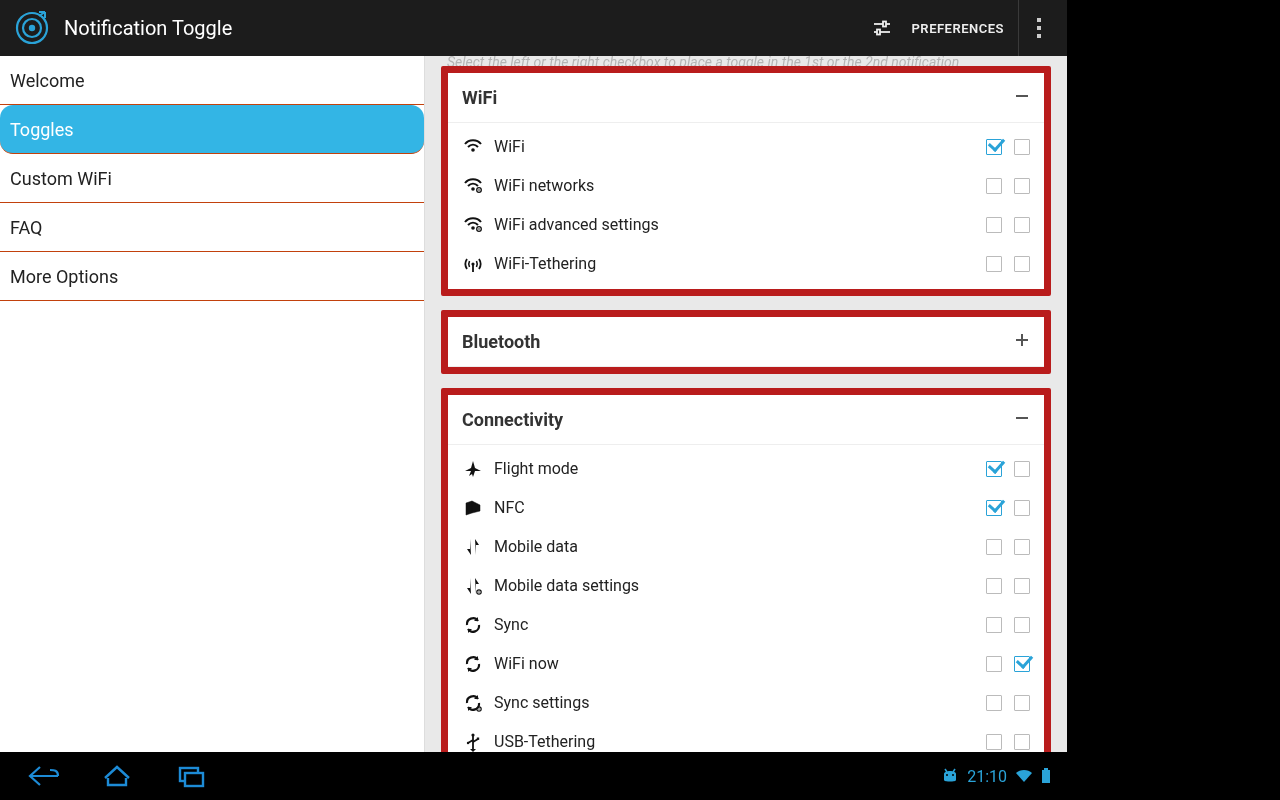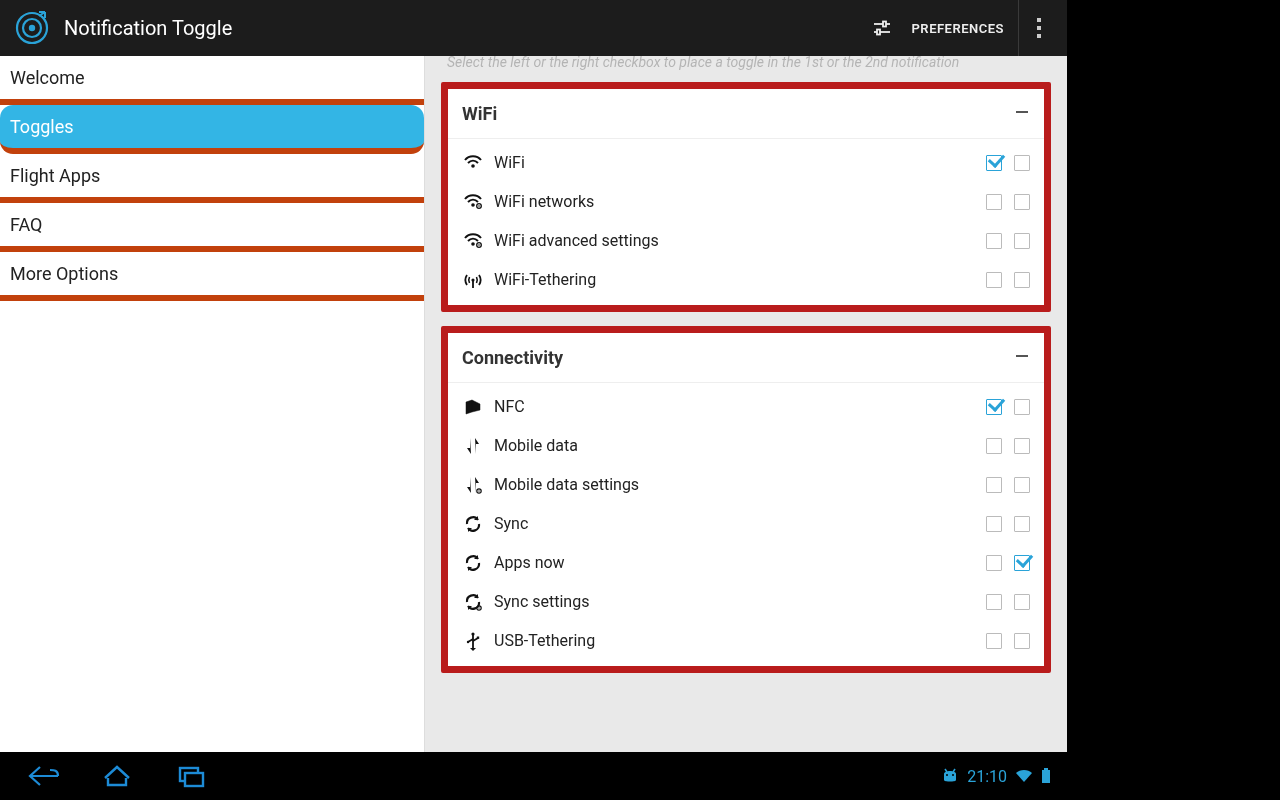--- a/index.html
+++ b/index.html
@@ -10,21 +10,21 @@
   .actionbar { height: 56px; background: #1c1c1c; color: #fff; display: flex; align-items: center; padding: 0 8px; }
   .actionbar .app-icon { width: 40px; height: 40px; margin: 0 12px 0 4px; display:flex; align-items:center; justify-content:center; }
   .actionbar .title { font-size: 20px; flex: 1; color:#fff; font-weight:400; }
   .actionbar .prefs { display:flex; align-items:center; gap:20px; padding:0 14px; height:56px; border-right:1px solid #3a3a3a; }
   .actionbar .prefs span { font-size:13px; letter-spacing:0.5px; font-weight:600; color:#eee; }
   .actionbar .overflow { width:40px; display:flex; align-items:center; justify-content:center; height:56px; }
 
   
   .body { flex:1; display:flex; min-height:0; background:#fff; }
   .sidebar { width: 425px; background:#fff; border-right:1px solid #ddd; }
-  .side-item { height:49px; display:flex; align-items:center; padding:0 10px; font-size:18px; color:#222; border-bottom:6px solid #c2410c; }
+  .side-item { height:49px; display:flex; align-items:center; padding:0 10px; font-size:18px; color:#222; border-bottom:1px solid #c2410c; }
   .side-item.selected { background:#33b5e5; color:#fff; font-weight:400;border-radius:13px; }
 
   .main { flex:1; background:#e9e9e9; overflow:hidden; display:flex; flex-direction:column; padding:0 16px 0 16px; position:relative; }
   .hint { color:#8a8a8a; font-style:italic; font-size:14px; padding:4px 6px 12px 6px; margin-top:-6px; opacity:.55; white-space:nowrap; overflow:hidden; }
 
   .card { background:#fff; border:7px solid #b91c1c; border-radius:2px; margin-bottom:14px; }
   .card-head { display:flex; align-items:center; padding:14px 14px; font-size:18px; font-weight:700; color:#333; border-bottom:1px solid #eee; }
   .card-head .spacer { flex:1; }
   .card-body { padding:4px 0 6px 0; }
   .row { display:flex; align-items:center; height:39px; padding:0 14px 0 10px; }
@@ -71,21 +71,21 @@
         <rect x="1" y="9" width="4" height="4" fill="#ccc"></rect>
         <rect x="1" y="17" width="4" height="4" fill="#ccc"></rect>
       </svg>
     </div>
   </div>
 
   <div class="body">
     <div class="sidebar" id="sidebar">
         <div class="side-item">Welcome</div>
         <div class="side-item selected">Toggles</div>
-        <div class="side-item">Flight Apps</div>
+        <div class="side-item">Custom WiFi</div>
         <div class="side-item">FAQ</div>
         <div class="side-item">More Options</div>
       </div>
 
     <div class="main">
       <div class="hint">Select the left or the right checkbox to place a toggle in the 1st or the 2nd notification</div>
       <div id="sections">
           <div class="card">
             <div class="card-head">
               <span>WiFi</span>
@@ -132,30 +132,50 @@
                   </svg>
                 </span>
                 <span class="lbl">WiFi-Tethering</span>
                 <span class="cb"></span>
                 <span class="cb"></span>
               </div>
             </div>
           </div>
           <div class="card">
             <div class="card-head">
+              <span>Bluetooth</span>
+              <span class="spacer"></span>
+              <span><svg width="16" height="16" viewBox="0 0 16 16">
+                  <line x1="8" y1="2" x2="8" y2="14" stroke="#555" stroke-width="2"></line>
+                  <line x1="2" y1="8" x2="14" y2="8" stroke="#555" stroke-width="2"></line>
+                </svg></span>
+            </div>
+          </div>
+          <div class="card">
+            <div class="card-head">
               <span>Connectivity</span>
               <span class="spacer"></span>
               <span><svg width="16" height="16" viewBox="0 0 16 16">
                   <line x1="2" y1="8" x2="14" y2="8" stroke="#555" stroke-width="2"></line>
                 </svg></span>
             </div>
             <div class="card-body">
               <div class="row">
                 <span class="ico">
                   <svg width="22" height="22" viewBox="0 0 22 22">
+                    <use href="#ic-plane"></use>
+                  </svg>
+                </span>
+                <span class="lbl">Flight mode</span>
+                <span class="cb checked"></span>
+                <span class="cb"></span>
+              </div>
+              <div class="row">
+                <span class="ico">
+                  <svg width="22" height="22" viewBox="0 0 22 22">
                     <use href="#ic-nfc"></use>
                   </svg>
                 </span>
                 <span class="lbl">NFC</span>
                 <span class="cb checked"></span>
                 <span class="cb"></span>
               </div>
               <div class="row">
                 <span class="ico">
                   <svg width="22" height="22" viewBox="0 0 22 22">
@@ -185,21 +205,21 @@
                 <span class="lbl">Sync</span>
                 <span class="cb"></span>
                 <span class="cb"></span>
               </div>
               <div class="row">
                 <span class="ico">
                   <svg width="22" height="22" viewBox="0 0 22 22">
                     <use href="#ic-sync"></use>
                   </svg>
                 </span>
-                <span class="lbl">Apps now</span>
+                <span class="lbl">WiFi now</span>
                 <span class="cb"></span>
                 <span class="cb checked"></span>
               </div>
               <div class="row">
                 <span class="ico">
                   <svg width="22" height="22" viewBox="0 0 22 22">
                     <use href="#ic-sync-cog"></use>
                   </svg>
                 </span>
                 <span class="lbl">Sync settings</span>

